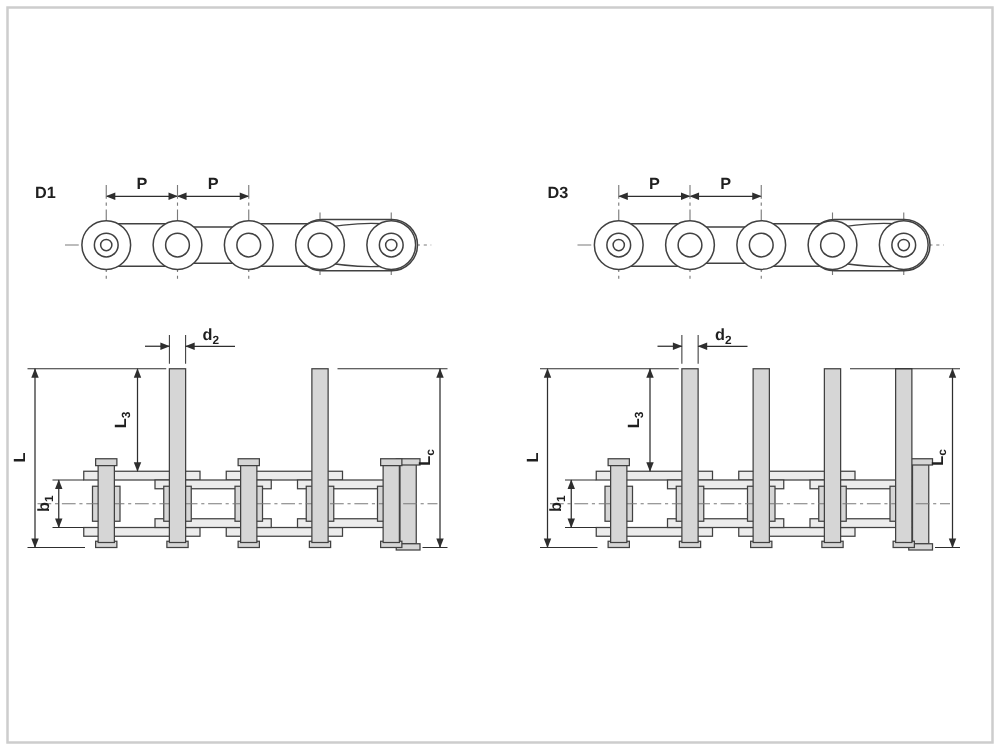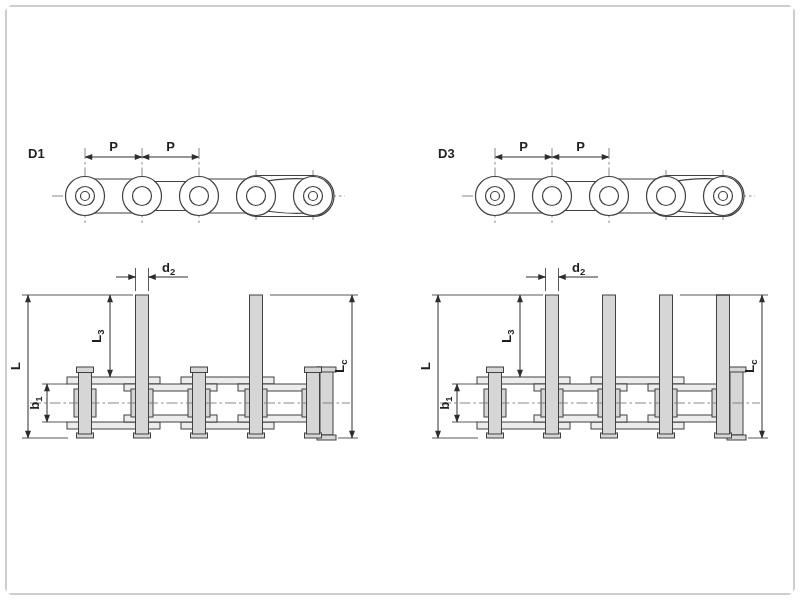--- a/index.html
+++ b/index.html
@@ -1,17 +1,17 @@
 <!DOCTYPE html>
 <html><head>
 <meta charset="utf-8">
 <style>
   html,body{margin:0;padding:0;background:#fff;}
   #stage{position:relative;width:800px;height:600px;background:#ffffff;overflow:hidden;
-         font-family:"Liberation Sans",sans-serif;border-radius:26px;}
+         font-family:"Liberation Sans",sans-serif;}
   .frame{position:absolute;inset:5px;border:2px solid #cdcdcd;pointer-events:none;}
   svg{position:absolute;left:0;top:0;}
   svg text{font-family:"Liberation Sans",sans-serif;font-size:13px;font-weight:600;fill:#1f1f1f;}
   .sub{font-size:9.5px;}
   .oln{fill:#ffffff;stroke:#414141;stroke-width:1.2;}
   .gry{fill:#d6d6d6;stroke:#414141;stroke-width:1;}
   .str{fill:#ececec;stroke:#414141;stroke-width:1;}
   .cl{stroke:#7a7a7a;stroke-width:0.9;fill:none;stroke-dasharray:11 3 2.5 3;}
   .dim{stroke:#2e2e2e;stroke-width:1;fill:none;}
   .ext{stroke:#2e2e2e;stroke-width:0.8;fill:none;}

